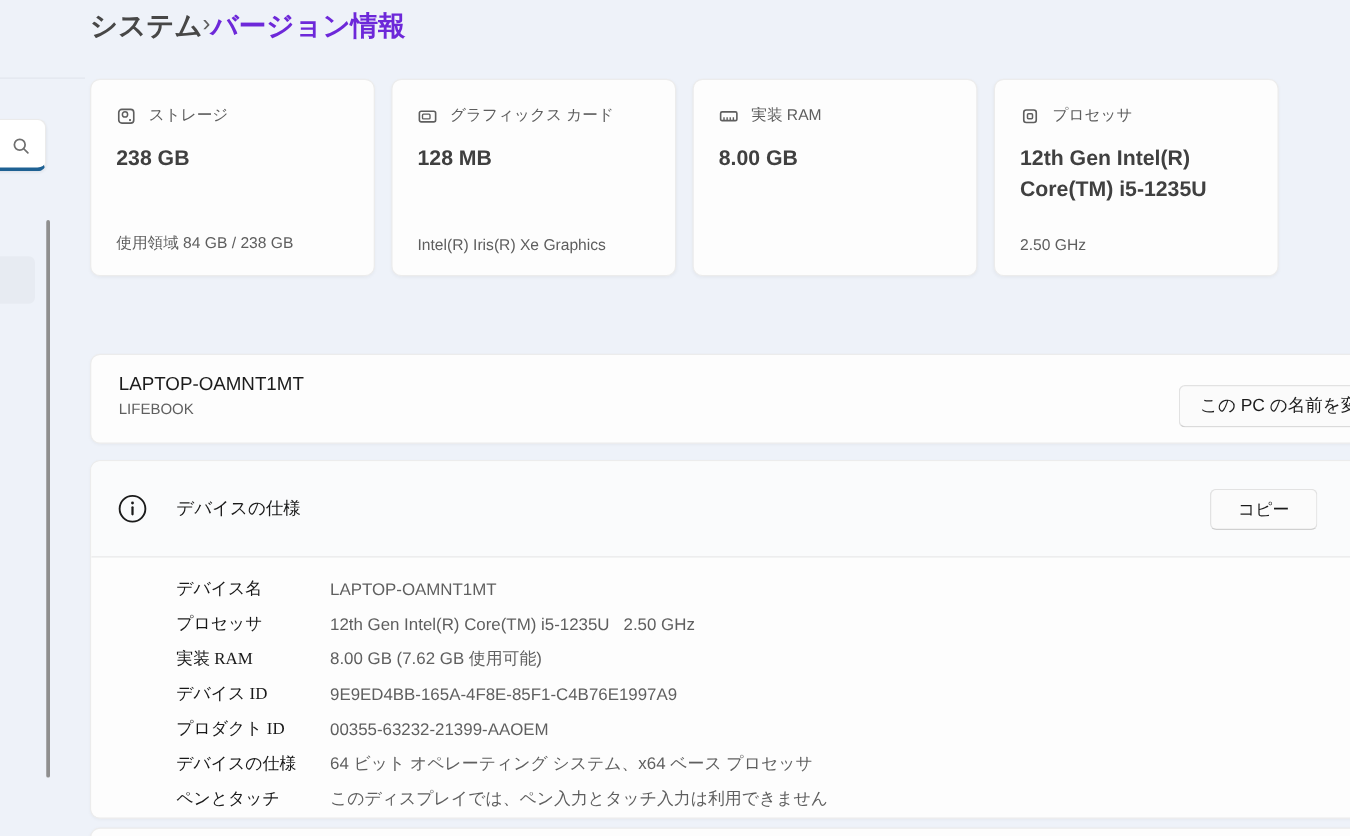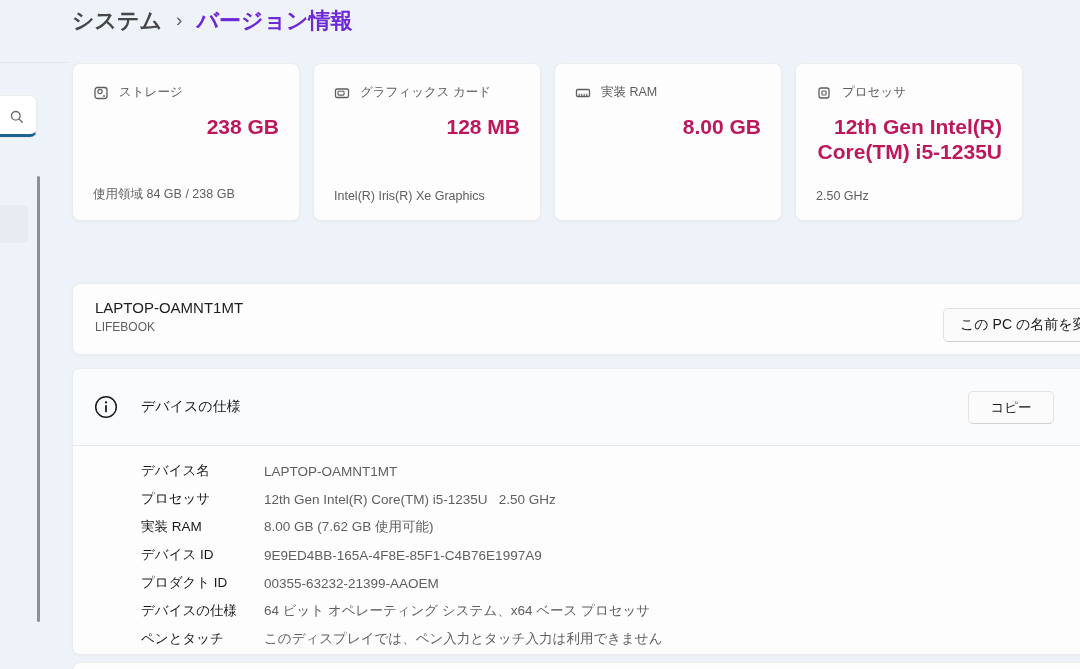--- a/index.html
+++ b/index.html
@@ -21,36 +21,36 @@
   .nav-selected-item {
     position:absolute; left:-8px; top:205px; width:36px; height:38px;
     background:#e7ebf2; border-radius:5px;
   }
   .nav-scrollbar {
     position:absolute; left:37px; top:176px; width:3px; height:446px;
     background:#8f8f8f; border-radius:3px;
   }
   
   .breadcrumb {
-    position:absolute; left:72px; top:6px; display:flex; align-items:center; gap:14px;
+    position:absolute; left:72px; top:6px; display:flex; align-items:center; 
     font-size:22px; font-weight:700; line-height:30px;
   }
   .breadcrumb .parent { color:#474747; }
   .breadcrumb .sep { color:#5f5f5f; font-size:19px; font-weight:400; transform:translateY(-1px); }
   .breadcrumb .current { color:#6d28d9; }
   
-  .cards-row { position:absolute; left:72px; top:63px; display:flex; gap:13px;text-align:right; }
+  .cards-row { position:absolute; left:72px; top:63px; display:flex; gap:13px; }
   .card {
     position:relative; width:228px; height:158px;
     background:#fdfdfd; border:1px solid #ececec; border-radius:8px;
     box-shadow:0 1px 3px rgba(0,0,0,.04); padding:20px;
   }
   .card-head { display:flex; align-items:center; gap:10px; }
   .card-label { font-size:12.5px; color:#5e5e5e; }
-  .card-value { margin-top:13px; font-size:21px; font-weight:700; color:#be185d; line-height:25px; }
+  .card-value { margin-top:13px; font-size:17px; font-weight:700; color:#404040; line-height:25px; }
   .card-sub { position:absolute; left:20px; bottom:17px; font-size:12.5px; color:#5e5e5e;margin-top:20px; }
   
   .wide-card {
     position:absolute; left:72px; width:1178px;
     background:#fdfdfd; border:1px solid #ececec; border-radius:8px;
     box-shadow:0 1px 3px rgba(0,0,0,.04);
   }
   .name-card { top:283px; height:72px; padding:14px 0 0 22px; }
   .device-name { font-size:15px; color:#1c1c1c; line-height:19px; }
   .device-model { font-size:12px; color:#5f5f5f; margin-top:3px; }
@@ -65,21 +65,21 @@
   .spec-header {
     position:relative; height:77px; background:#fafbfc; border-bottom:1px solid #e9e9e9;
   }
   .spec-header .info-icon { position:absolute; left:21px; top:26px; }
   .spec-title {
     position:absolute; left:68px; top:50%; transform:translateY(-50%);
     font-size:14px; color:#191919;
   }
   .spec-body { padding:11px 0 0 68px; background:#fdfdfd; }
   .spec-row { display:flex; align-items:center; height:28px; font-size:13.5px; }
-  .spec-label { width:123px; flex-shrink:0; color:#191919; }
+  .spec-label { width:123px; flex-shrink:0; color:#191919;font-family:Liberation Serif, serif; }
   .spec-value { color:#5f5f5f; white-space:pre; }
   .next-card { top:662px; height:30px; border-radius:8px 8px 0 0; }
   svg { display:block; }
 </style>
 </head>
 <body>
 
 <div class="page">
 
   <div class="nav-topline"></div>

